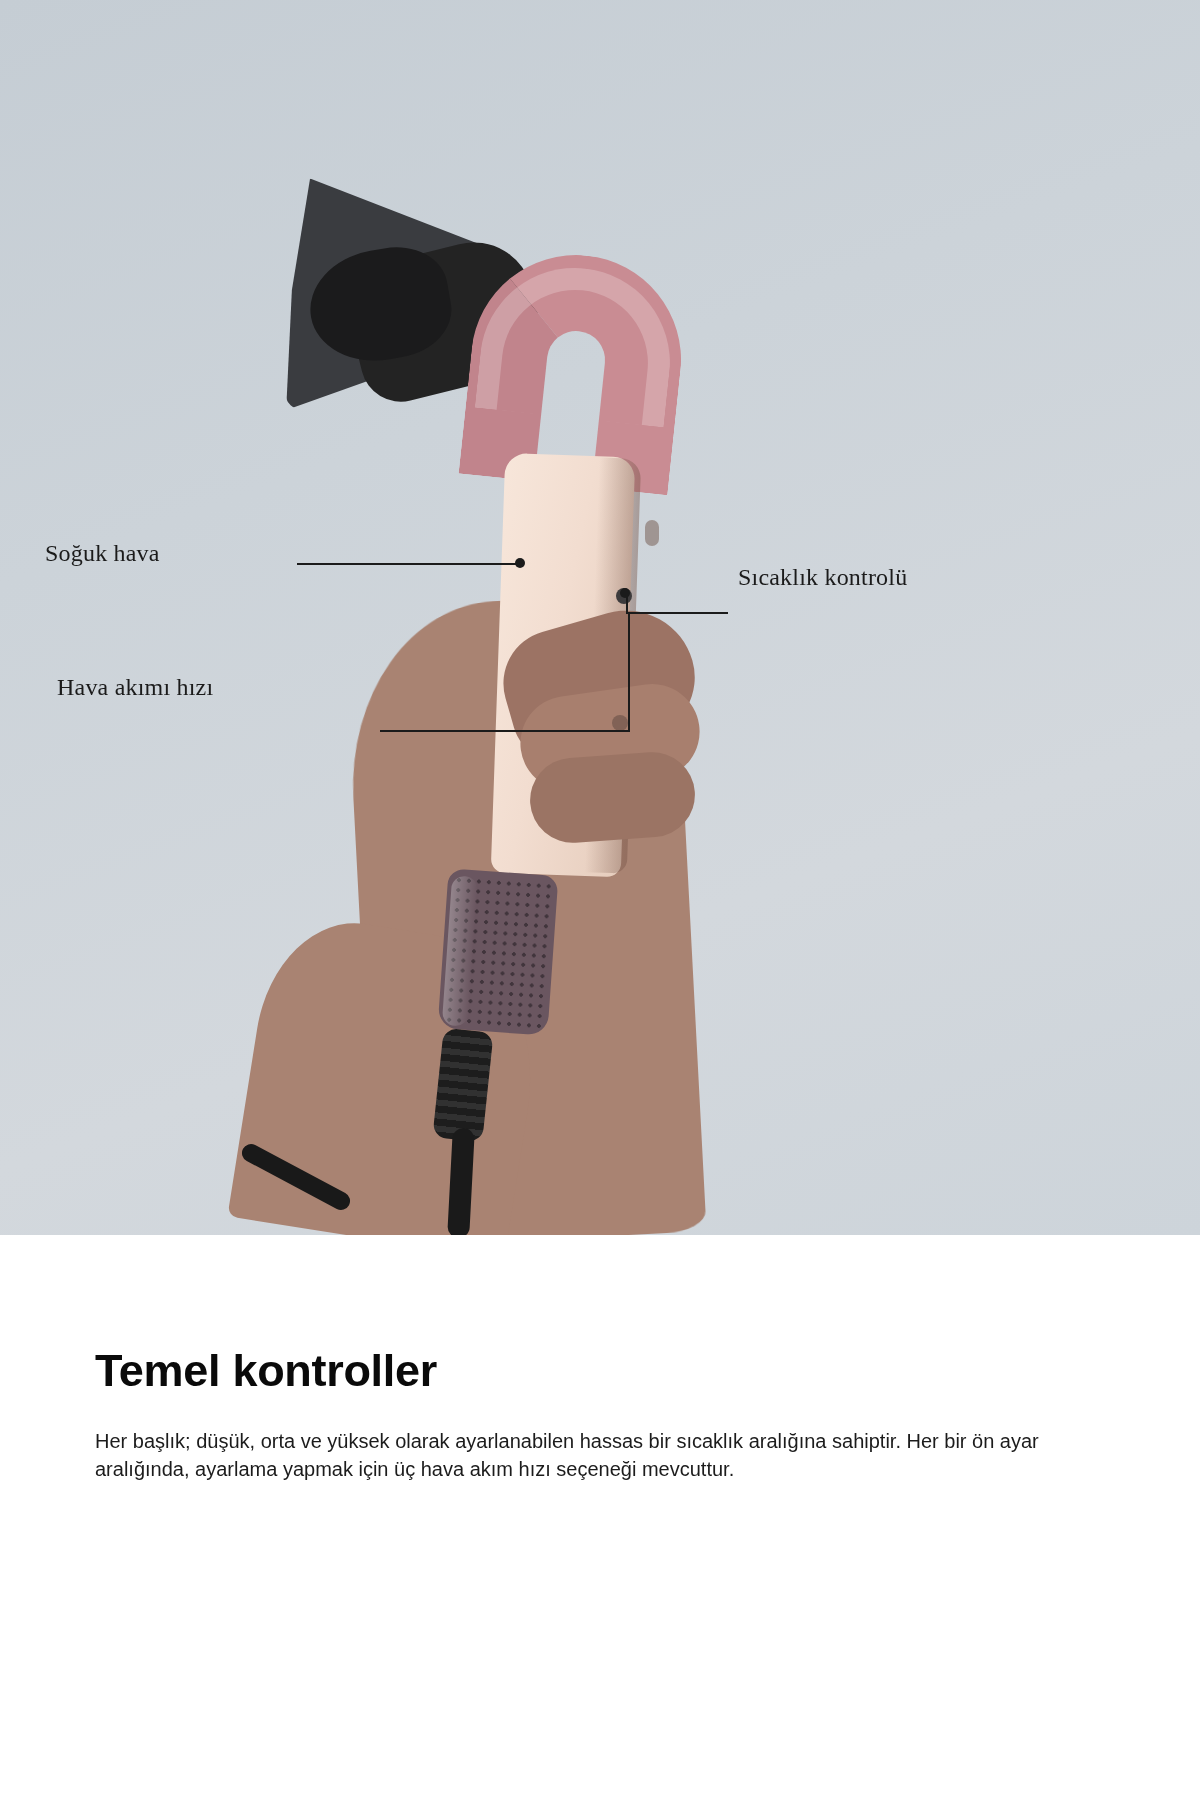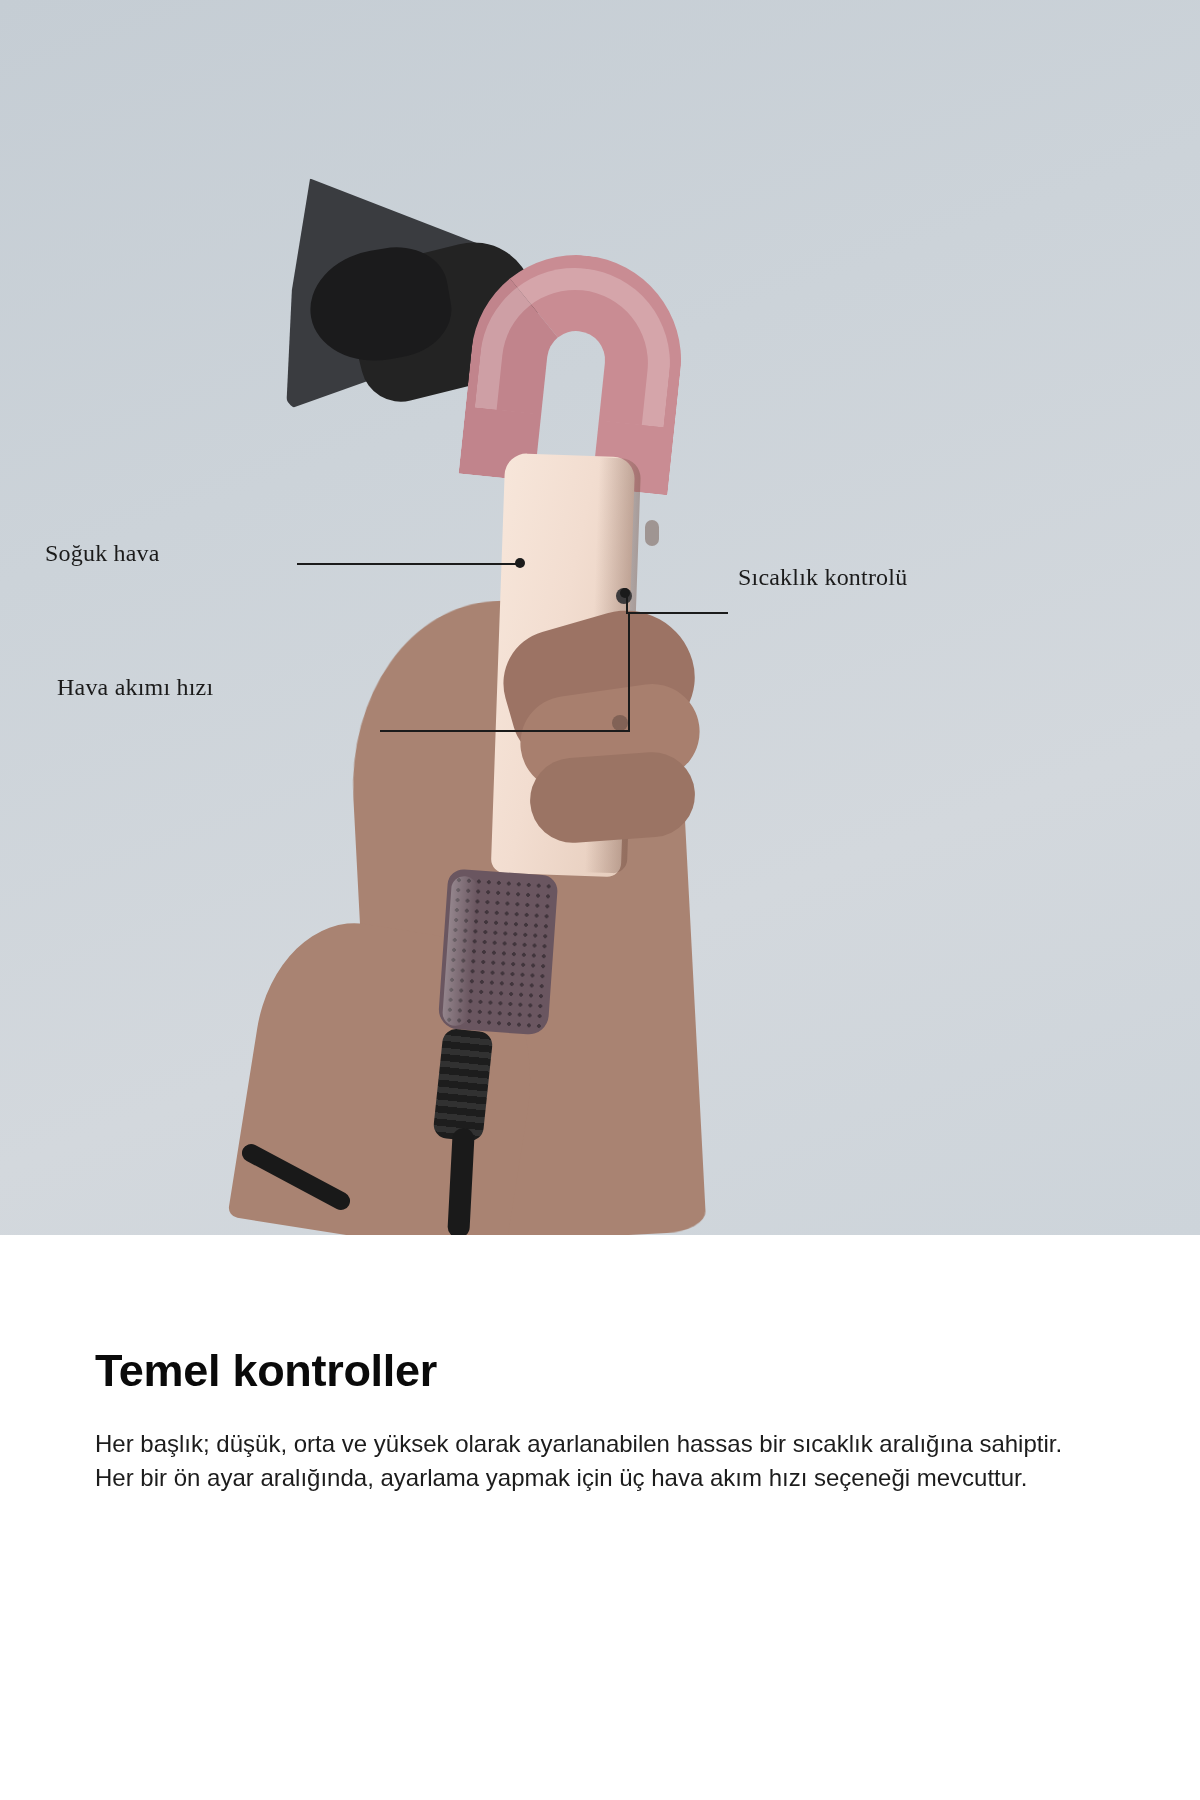--- a/index.html
+++ b/index.html
@@ -267,21 +267,21 @@
     padding: 110px 95px 0 95px;
   }
   .heading {
     font-size: 45px;
     font-weight: 700;
     color: #0a0a0a;
     letter-spacing: -0.3px;
     margin-bottom: 30px;
   }
   .body-copy {
-    font-size: 24px;
+    font-size: 20px;
     line-height: 1.42;
     color: #1c1c1c;
     max-width: 1010px;
   }
 </style>
 </head>
 <body>
 
 <div class="page">
 

